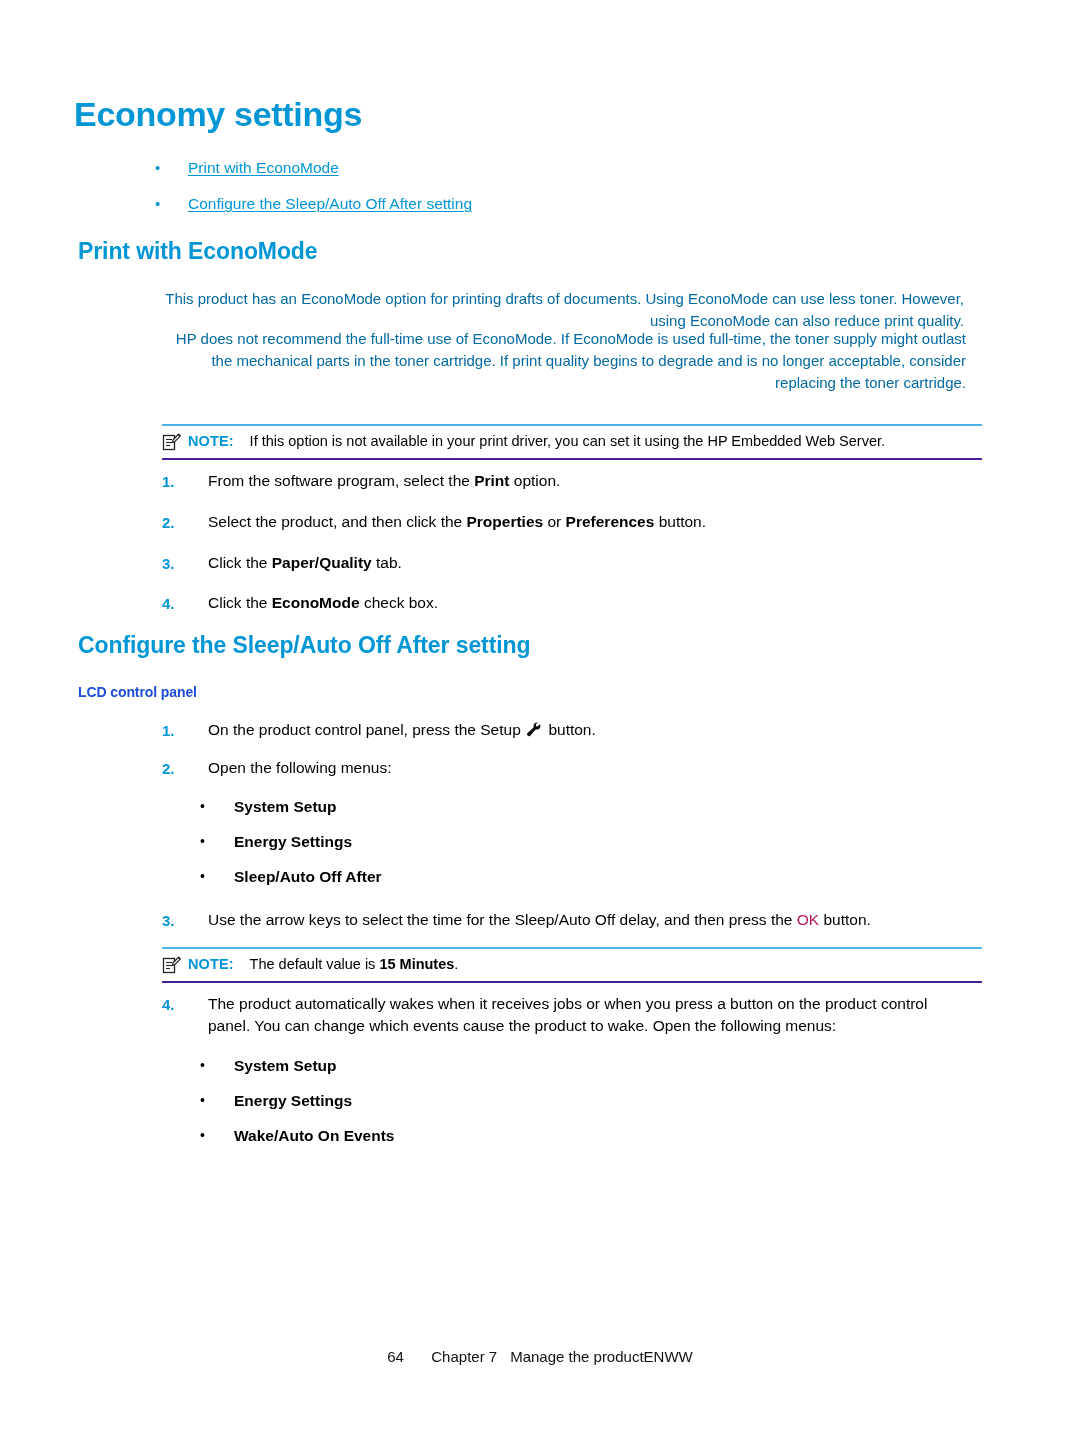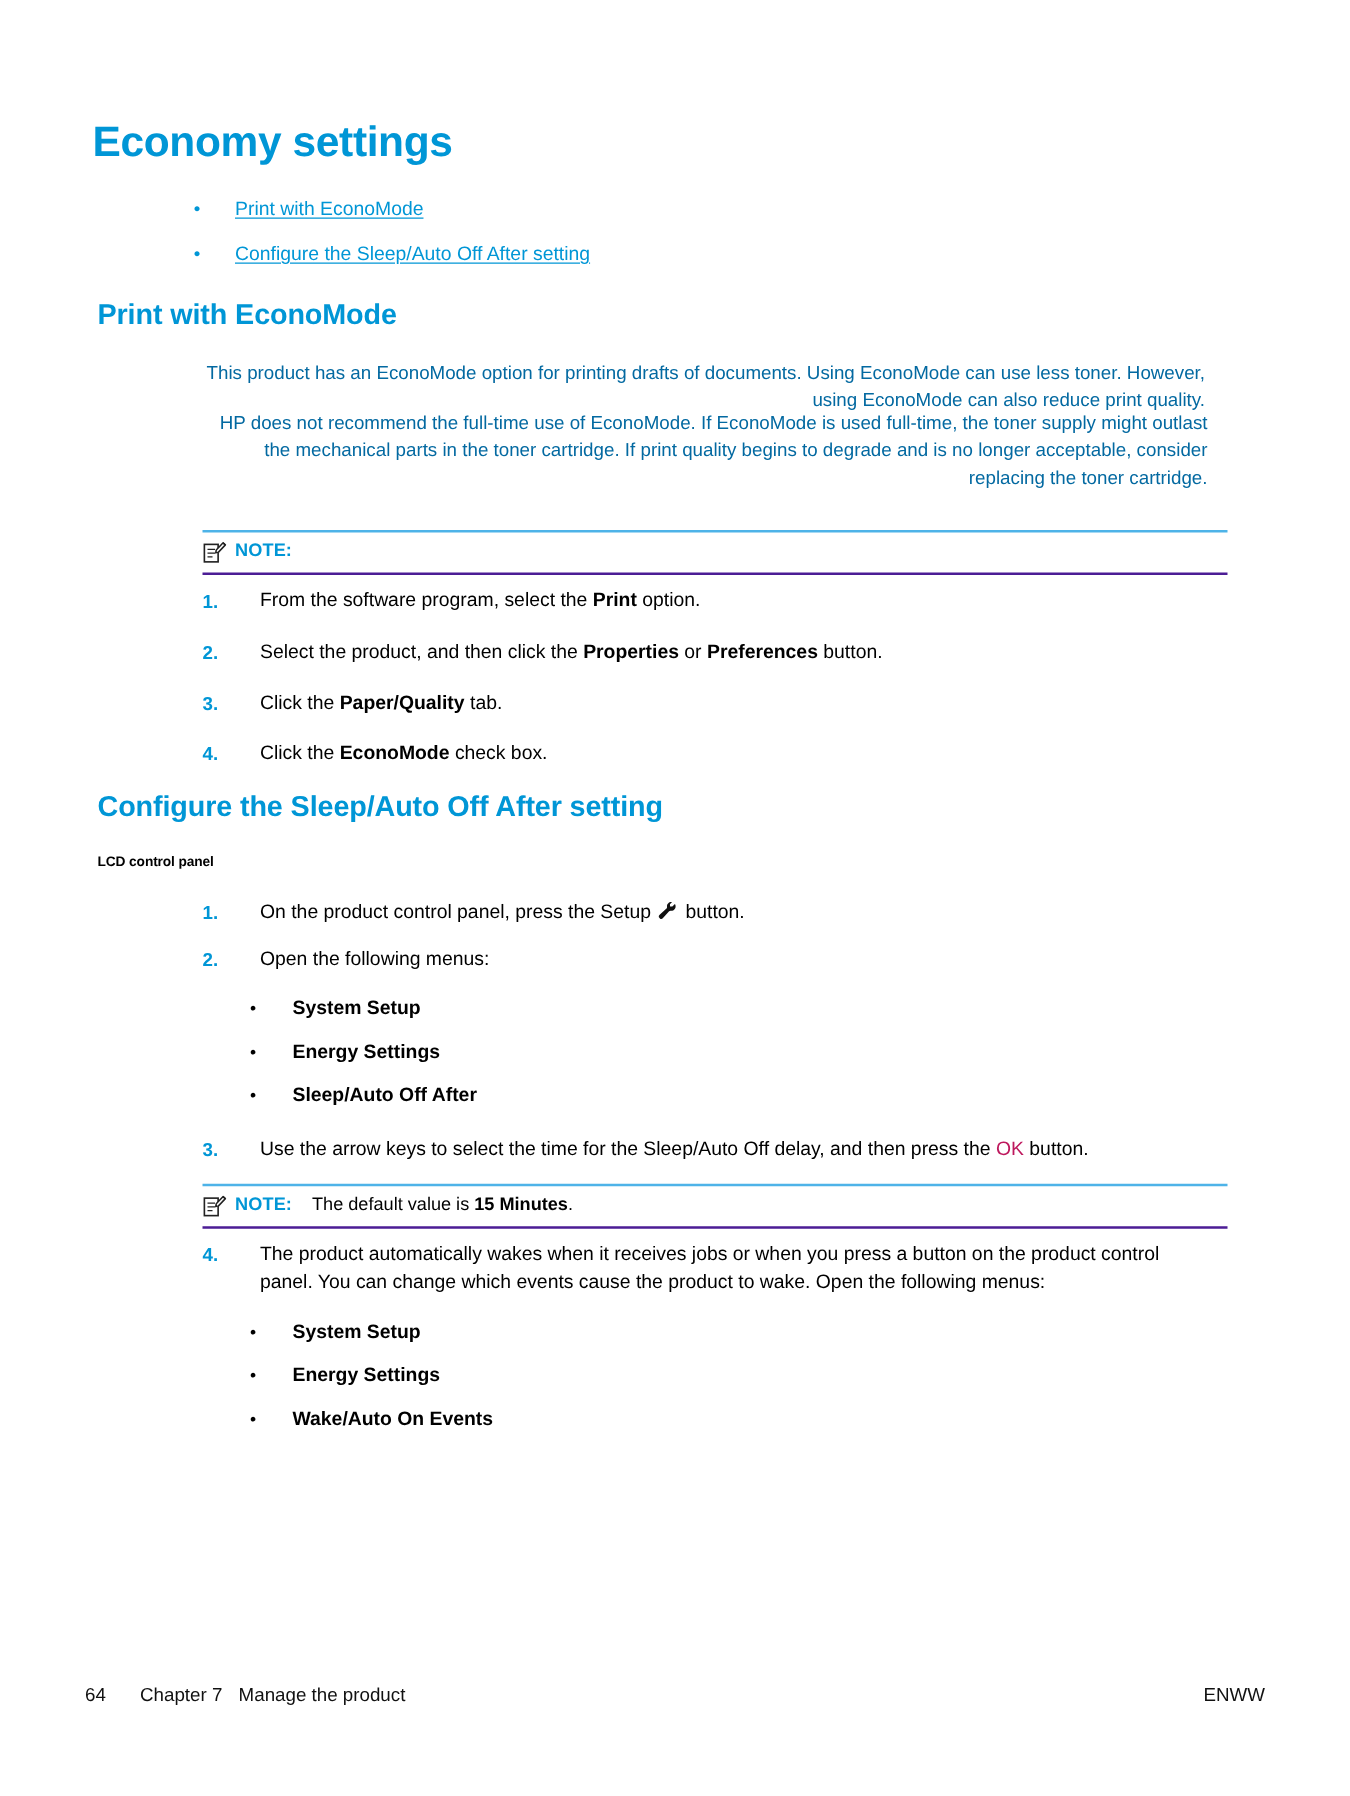--- a/index.html
+++ b/index.html
@@ -33,23 +33,23 @@
     line-height: 1.1;
   }
   .h2 {
     font-size: 23px;
     font-weight: bold;
     color: #0096D6;
     letter-spacing: -0.1px;
     line-height: 1.15;
   }
   .h3 {
-    font-size: 11px;
-    font-weight: bold;
-    color: #000000;
+    font-size: 14px;
+    font-weight: bold;
+    color: #1d4ed8;
     letter-spacing: -0.1px;
   }
 
   
   .abs { position: absolute; }
 
   
   .toclist { position: absolute; left: 155px; top: 158px; width: 800px; }
   .toc-row {
     display: flex;
@@ -157,21 +157,21 @@
     margin: 0 1px;
   }
 
   
   .footer {
     position: absolute;
     left: 68px;
     right: 68px;
     top: 1348px;
     display: flex;
-    justify-content: space-between;
+    justify-content: center;
     align-items: baseline;
     font-size: 15px;
     color: #111;
   }
   .footer-left { display: flex; gap: 0; }
   .f-page { width: 44px; display: inline-block; }
   .f-chap { margin-right: 13px; }
 </style>
 </head>
 <body>
@@ -203,20 +203,21 @@
         <svg width="20" height="19" viewBox="0 0 20 19" xmlns="http://www.w3.org/2000/svg">
           <rect x="1.5" y="2.5" width="11" height="14" fill="#ffffff" stroke="#222" stroke-width="1.3"></rect>
           <line x1="4" y1="6.5" x2="10" y2="6.5" stroke="#222" stroke-width="1.1"></line>
           <line x1="4" y1="9.5" x2="10" y2="9.5" stroke="#222" stroke-width="1.1"></line>
           <line x1="4" y1="12.5" x2="8" y2="12.5" stroke="#222" stroke-width="1.1"></line>
           <path d="M11 7 L16.5 1.2 L18.3 2.9 L12.8 8.7 L10.6 9.3 Z" fill="#ffffff" stroke="#222" stroke-width="1.2" stroke-linejoin="round"></path>
           <path d="M16.4 1.3 L18.2 3.0" stroke="#222" stroke-width="1.2"></path>
         </svg>
       </span>
       <span class="note-label">NOTE:</span>
+      <span class="note-text">If this option is not available in your print driver, you can set it using the HP Embedded Web Server.</span>
     </div>
   </div>
 
   <div class="steps" style="left:162px; top:470px; width:820px;">
 
     <div class="step">
       <span class="step-num">1.</span>
       <span class="step-body"><span>From the software program, select the </span><b>Print</b><span> option.</span></span>
     </div>
 

